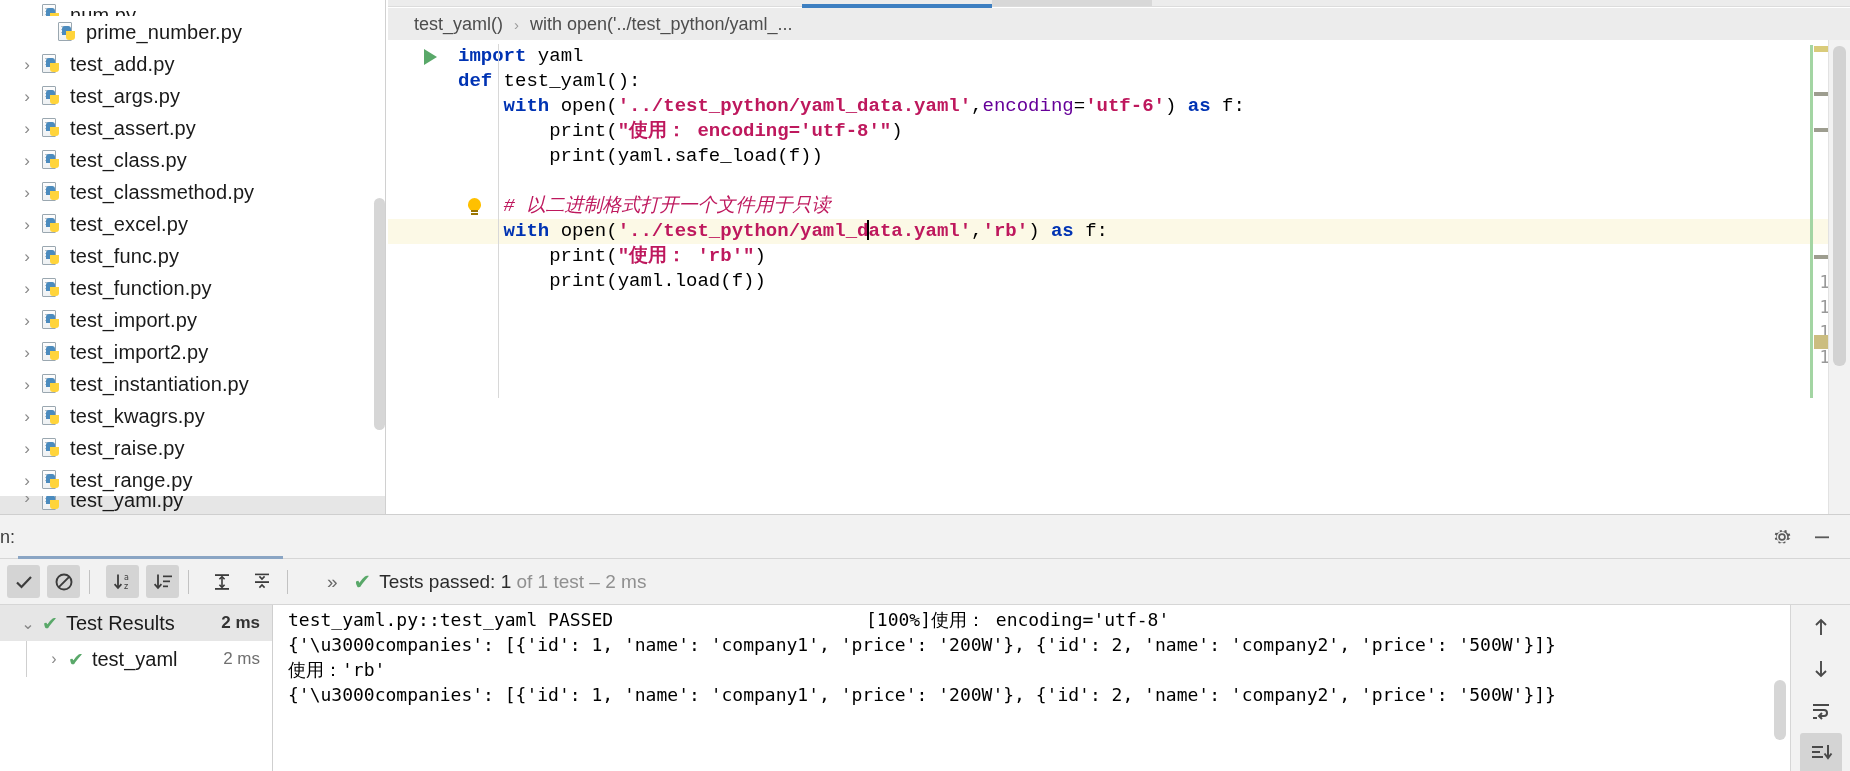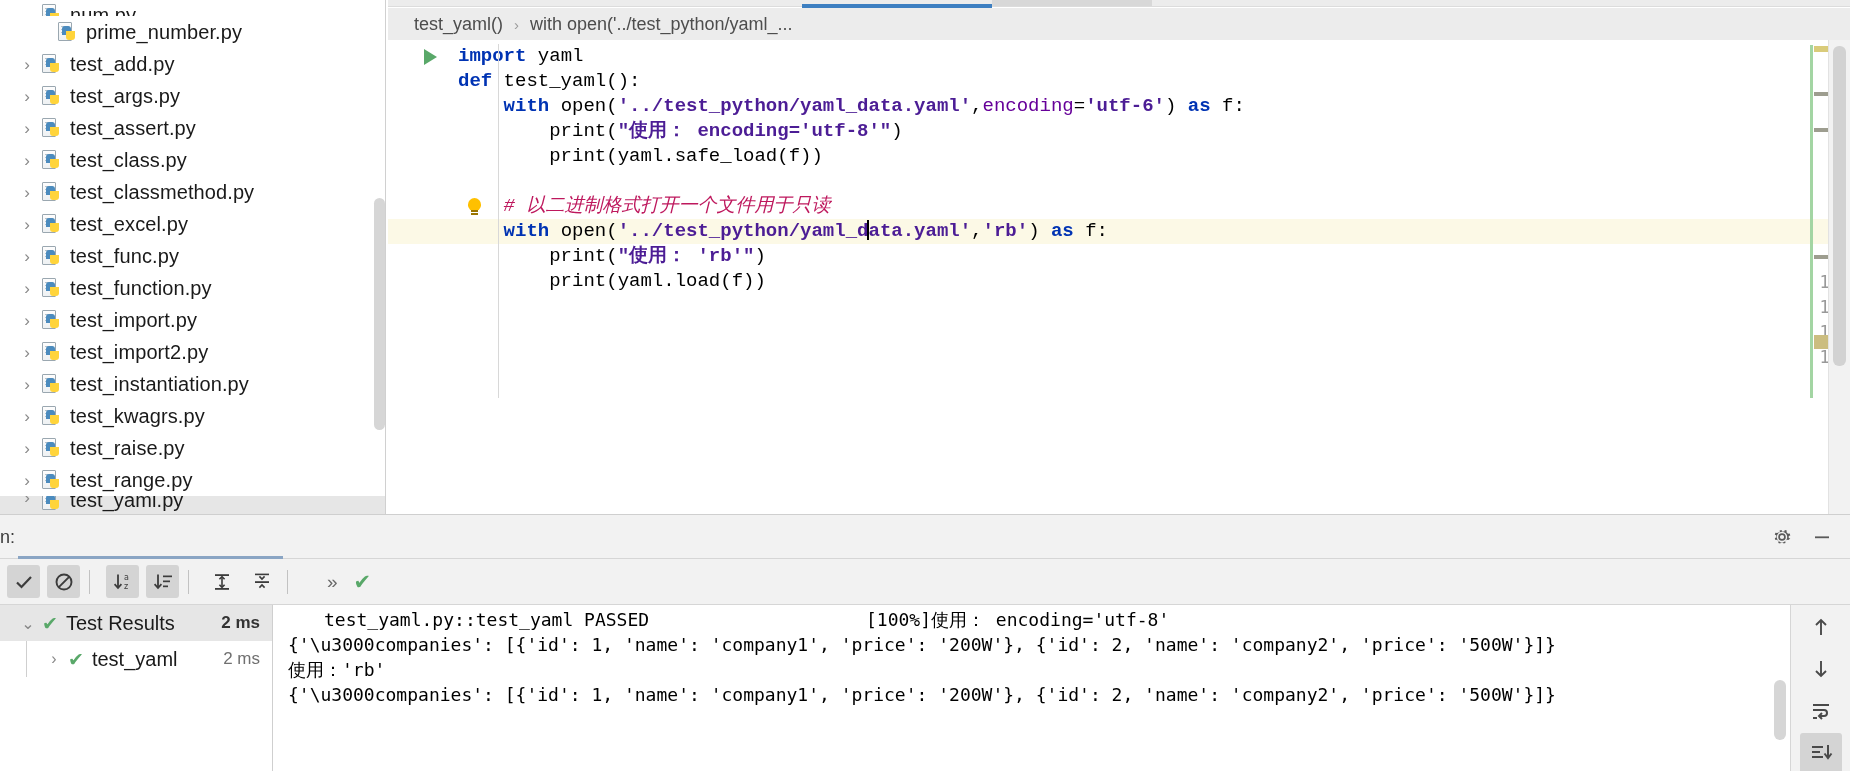--- a/index.html
+++ b/index.html
@@ -142,21 +142,21 @@
   .line-highlight {
     position: absolute; left: 0; top: 0; width: 1462px; height: 25px;
     background: #fcf9e6;
   }
   .code-line {
     position: absolute; left: 70px; white-space: pre;
     font-family: Liberation Mono, monospace; font-size: 19px;
     line-height: 25px; color: #000000;
   }
   .k  { color: #0033b3; font-weight: bold; }          
-  .s  { color: #4c1d95; font-weight: bold; }                              
+  .s  { color: #be185d; font-weight: bold; }                              
   .fn { color: #000000; }
   .nm { color: #660099; }                              
   .cm { color: #be185d; font-style: italic; }          
   .caret {
     display: inline-block; width: 2px; height: 20px; background: #000;
     vertical-align: -4px; margin: 0 -1px;
   }
 
   .editor-vscroll-track {
     position: absolute; right: 0; top: 0; width: 22px; height: 474px;
@@ -590,20 +590,21 @@
         <svg width="22" height="22" viewBox="0 0 22 22">
           <rect x="4" y="10.2" width="14" height="1.8" fill="#3c3c3c"></rect>
           <path d="M8.4 5.4L11 8l2.6-2.6" stroke="#3c3c3c" stroke-width="1.6" fill="none"></path>
           <path d="M8.4 16.6L11 14l2.6 2.6" stroke="#3c3c3c" stroke-width="1.6" fill="none"></path>
           <rect x="4" y="2.6" width="14" height="1.6" fill="#3c3c3c"></rect>
         </svg>
       </div>
       <div class="tb-div"></div>
       <span class="chev2">»</span>
       <span class="status-check">✔</span>
+      <span class="status-text"><span>Tests passed: 1</span><span class="dim"> of 1 test – 2 ms</span></span>
     </div>
 
     <div class="results-tree">
       <div id="results-host">
           <div class="res-row sel">
             <span class="res-arrow">⌄</span>
             <span class="res-check">✔</span>
             <span>Test Results</span>
             <span class="res-time">2 ms</span>
           </div>
@@ -613,21 +614,21 @@
             <span class="res-check">✔</span>
             <span>test_yaml</span>
             <span class="res-time">2 ms</span>
           </div>
           <div class="res-guide"></div>
         </div>
     </div>
 
     <div class="console">
       <div id="console-host">
-          <div class="con-line" style="top: 2px; margin-left: 36px;">test_yaml.py::test_yaml PASSED</div>
+          <div class="con-line" style="top: 2px;">test_yaml.py::test_yaml PASSED</div>
           <div class="con-right" style="top: 2px; left: 592px;">[100%]使用： encoding='utf-8'</div>
           <div class="con-line" style="top: 27px;">{'\u3000companies': [{'id': 1, 'name': 'company1', 'price': '200W'}, {'id': 2, 'name': 'company2', 'price': '500W'}]}</div>
           <div class="con-line" style="top: 52px;">使用：'rb'</div>
           <div class="con-line" style="top: 77px;">{'\u3000companies': [{'id': 1, 'name': 'company1', 'price': '200W'}, {'id': 2, 'name': 'company2', 'price': '500W'}]}</div>
         </div>
       <div class="console-scroll"></div>
     </div>
 
     <div class="side-rail">
       <div class="rail-btn">

